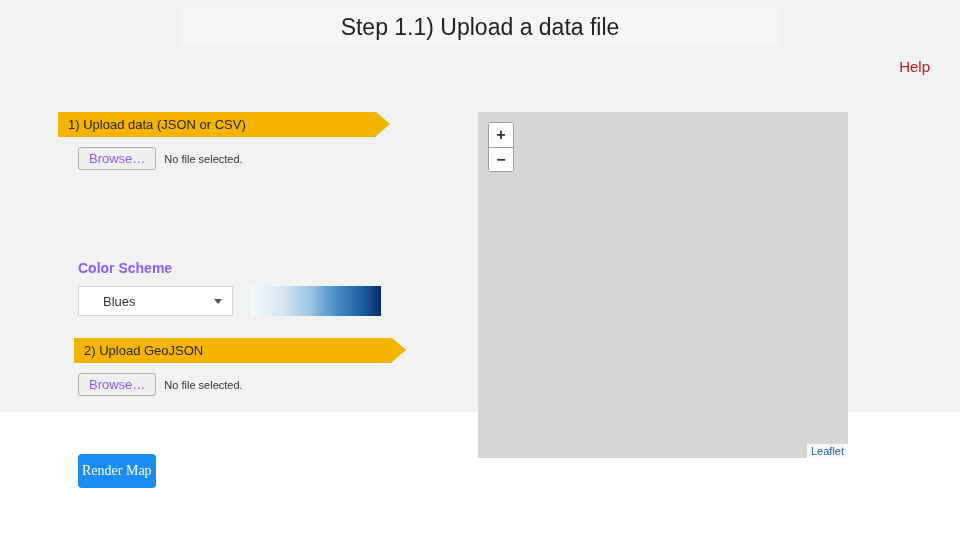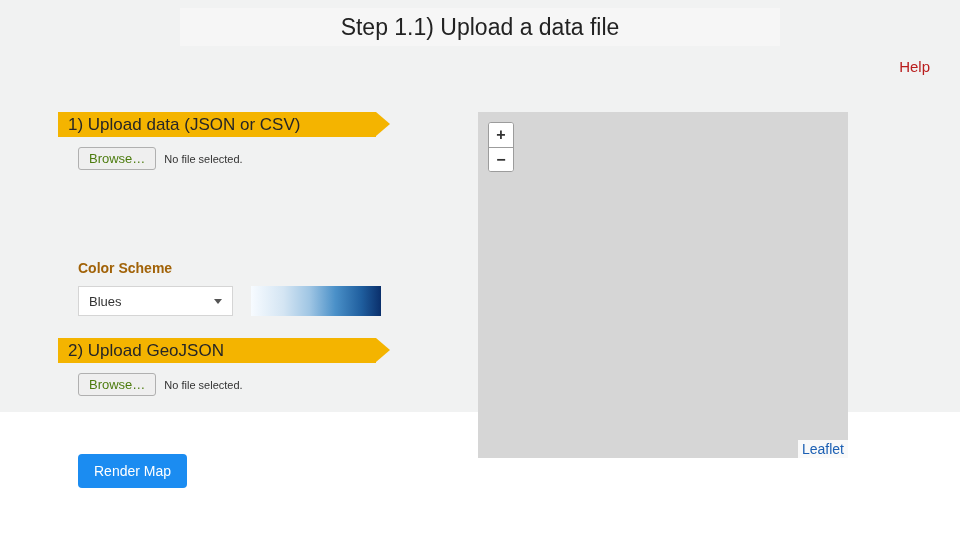--- a/index.html
+++ b/index.html
@@ -1,38 +1,38 @@
 <!DOCTYPE html>
 <html><head>
 <meta charset="utf-8">
 <style>
   * { box-sizing: border-box; margin: 0; padding: 0; }
   html, body { width: 960px; height: 540px; font-family: "Segoe UI", "Helvetica Neue", Arial, sans-serif; background: #fff; }
   .stage { position: relative; width: 960px; height: 412px; background: #f1f2f2; }
   .title-bar { position: absolute; top: 8px; left: 180px; width: 600px; height: 38px; background: #f6f6f6; text-align: center; line-height: 38px; font-size: 23px; color: #222; font-family: Arial, sans-serif; }
   .help-link { position: absolute; top: 58px; right: 30px; color: #b91c1c; font-size: 15px; cursor: pointer; }
   .left-col { position: absolute; top: 112px; left: 58px; width: 400px; }
-  .ribbon { position: relative; height: 25px; line-height: 25px; background: #f4b400; color: #262626; font-size: 17px; padding-left: 10px; width: 318px; }
+  .ribbon { position: relative; height: 25px; line-height: 25px; background: #f4b400; color: #262626; font-size: 13px; padding-left: 10px; width: 318px; }
   .ribbon::after { content: ""; position: absolute; right: -14px; top: 0; width: 0; height: 0; border-top: 12.5px solid transparent; border-bottom: 12.5px solid transparent; border-left: 14px solid #f4b400; }
   .file-row { margin: 10px 0 0 20px; display: flex; align-items: center; gap: 8px; }
-  .browse-btn { background: #efefef; border: 1px solid #b0b0b0; border-radius: 3px; font-size: 13px; padding: 3px 10px; color: #4d7c0f; cursor: pointer; font-family: inherit; }
+  .browse-btn { background: #efefef; border: 1px solid #b0b0b0; border-radius: 3px; font-size: 13px; padding: 3px 10px; color: #8b5cf6; cursor: pointer; font-family: inherit; }
   .file-status { font-size: 11px; color: #333; }
   .color-section { margin-top: 90px; margin-left: 20px; }
-  .color-label { font-size: 14px; font-weight: 600; color: #a16207; margin-bottom: 10px; }
+  .color-label { font-size: 14px; font-weight: 600; color: #8b5cf6; margin-bottom: 10px; }
   .color-row { display: flex; align-items: stretch; gap: 18px; }
-  .select-box { position: relative; width: 155px; height: 30px; border: 1px solid #d5d5d5; background: #fff; font-size: 13px; color: #333; padding: 0 10px; display: flex; align-items: center; cursor: pointer; }
+  .select-box { position: relative; width: 155px; height: 30px; border: 1px solid #d5d5d5; background: #fff; font-size: 13px; color: #333; padding: 0 24px; display: flex; align-items: center; cursor: pointer; }
   .caret { position: absolute; right: 10px; top: 12px; width: 0; height: 0; border-left: 4px solid transparent; border-right: 4px solid transparent; border-top: 5px solid #555; }
   .swatch { width: 130px; height: 30px; background: linear-gradient(to right, #f7fbff 0%, #d4e5f3 25%, #a0c6e4 45%, #4a90c8 65%, #1f5e9e 85%, #0a2f6b 100%); }
-  .second-ribbon { margin-top: 22px; }
-  .render-btn { margin-top: 58px; margin-left: 20px; background: #1b8cf1; color: #fff; border: none; border-radius: 4px; font-size: 14px; padding: 9px 16px; cursor: pointer; font-family: Liberation Sans, sans-serif; }
+  .second-ribbon { margin-top: 22px; margin-left: 16px; }
+  .render-btn { margin-top: 58px; margin-left: 20px; background: #1b8cf1; color: #fff; border: none; border-radius: 4px; font-size: 14px; padding: 9px 4px; cursor: pointer; font-family: Liberation Serif, serif; }
   .map-panel { position: absolute; top: 112px; left: 478px; width: 370px; height: 346px; background: #d6d6d6; }
   .zoom-group { position: absolute; top: 10px; left: 10px; width: 26px; border: 1px solid #9c9c9c; background: #fff; border-radius: 3px; overflow: hidden; }
   .zoom-btn { width: 100%; height: 24px; display: flex; align-items: center; justify-content: center; font-size: 16px; font-weight: bold; color: #333; cursor: pointer; user-select: none; background:#fff; }
   .zoom-btn + .zoom-btn { border-top: 1px solid #9c9c9c; }
-  .leaflet-attr { position: absolute; bottom: 0; right: 0; background: rgba(255,255,255,0.85); font-size: 14px; color: #1b5fb3; padding: 1px 4px; }
+  .leaflet-attr { position: absolute; bottom: 0; right: 0; background: rgba(255,255,255,0.85); font-size: 11px; color: #1b5fb3; padding: 1px 4px; }
 </style>
 </head>
 <body>
 
 <div class="stage">
 
   <div class="title-bar">Step 1.1) Upload a data file</div>
 
   <div class="help-link">Help</div>
 

